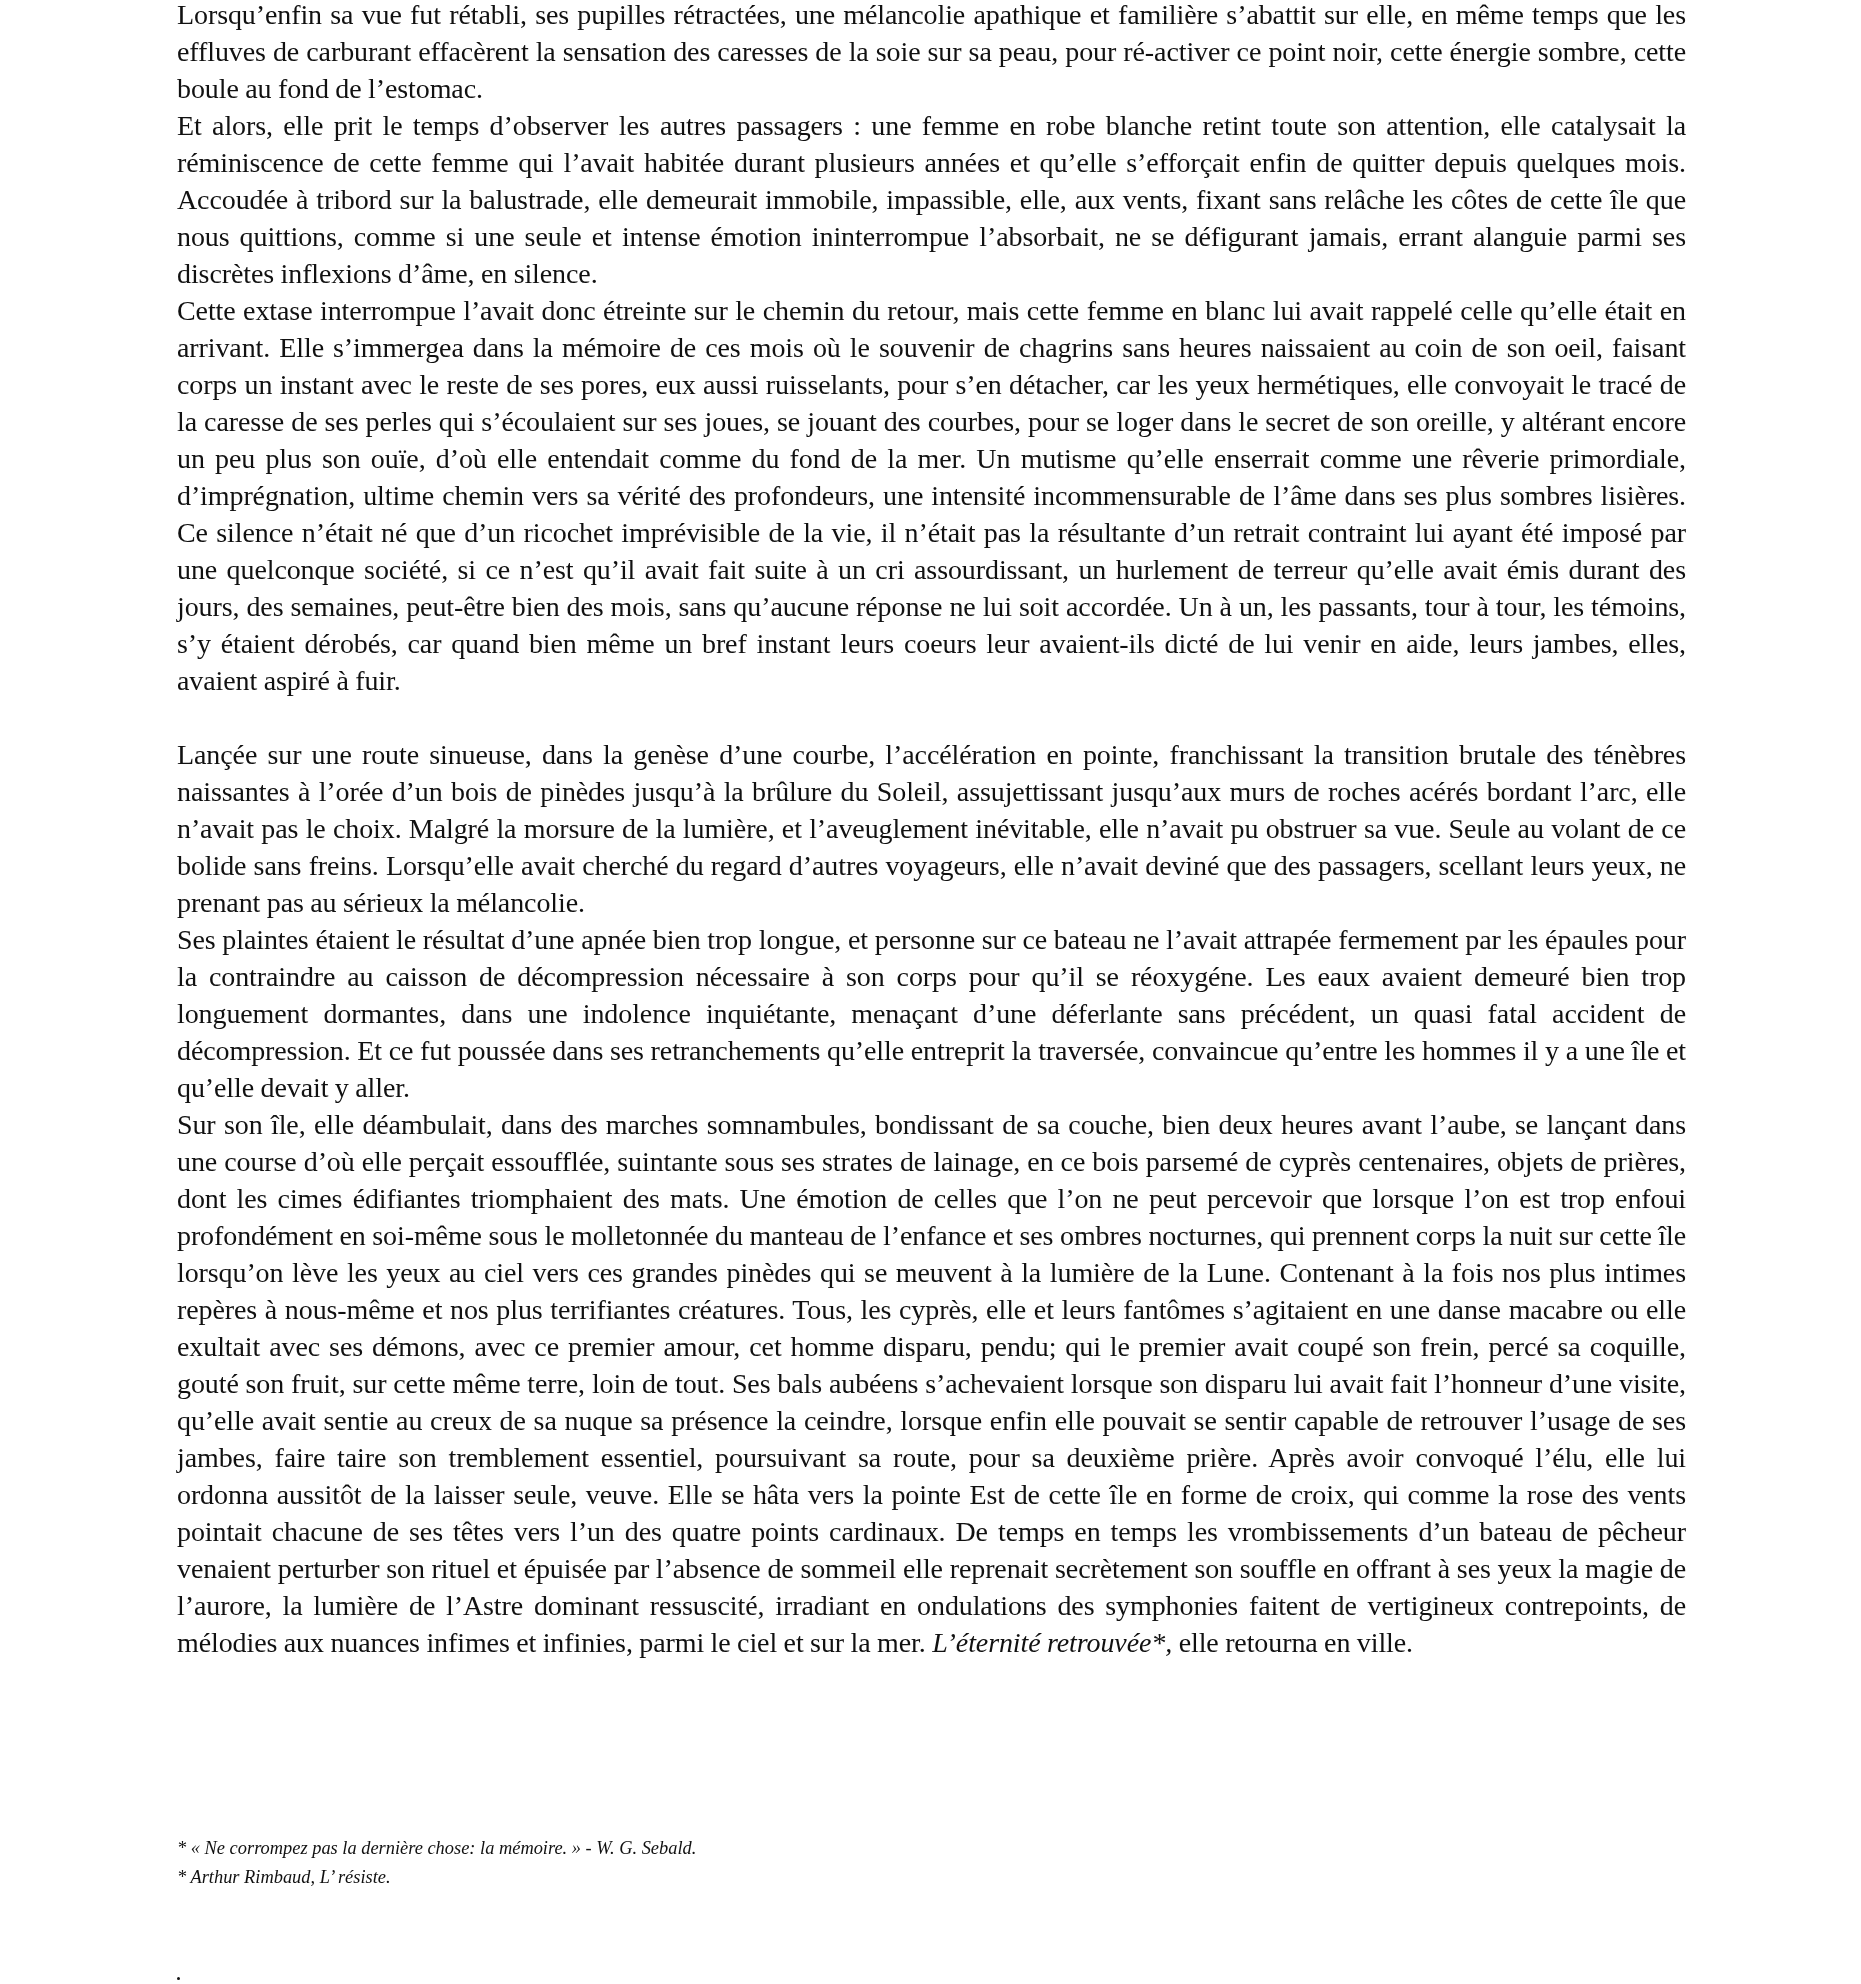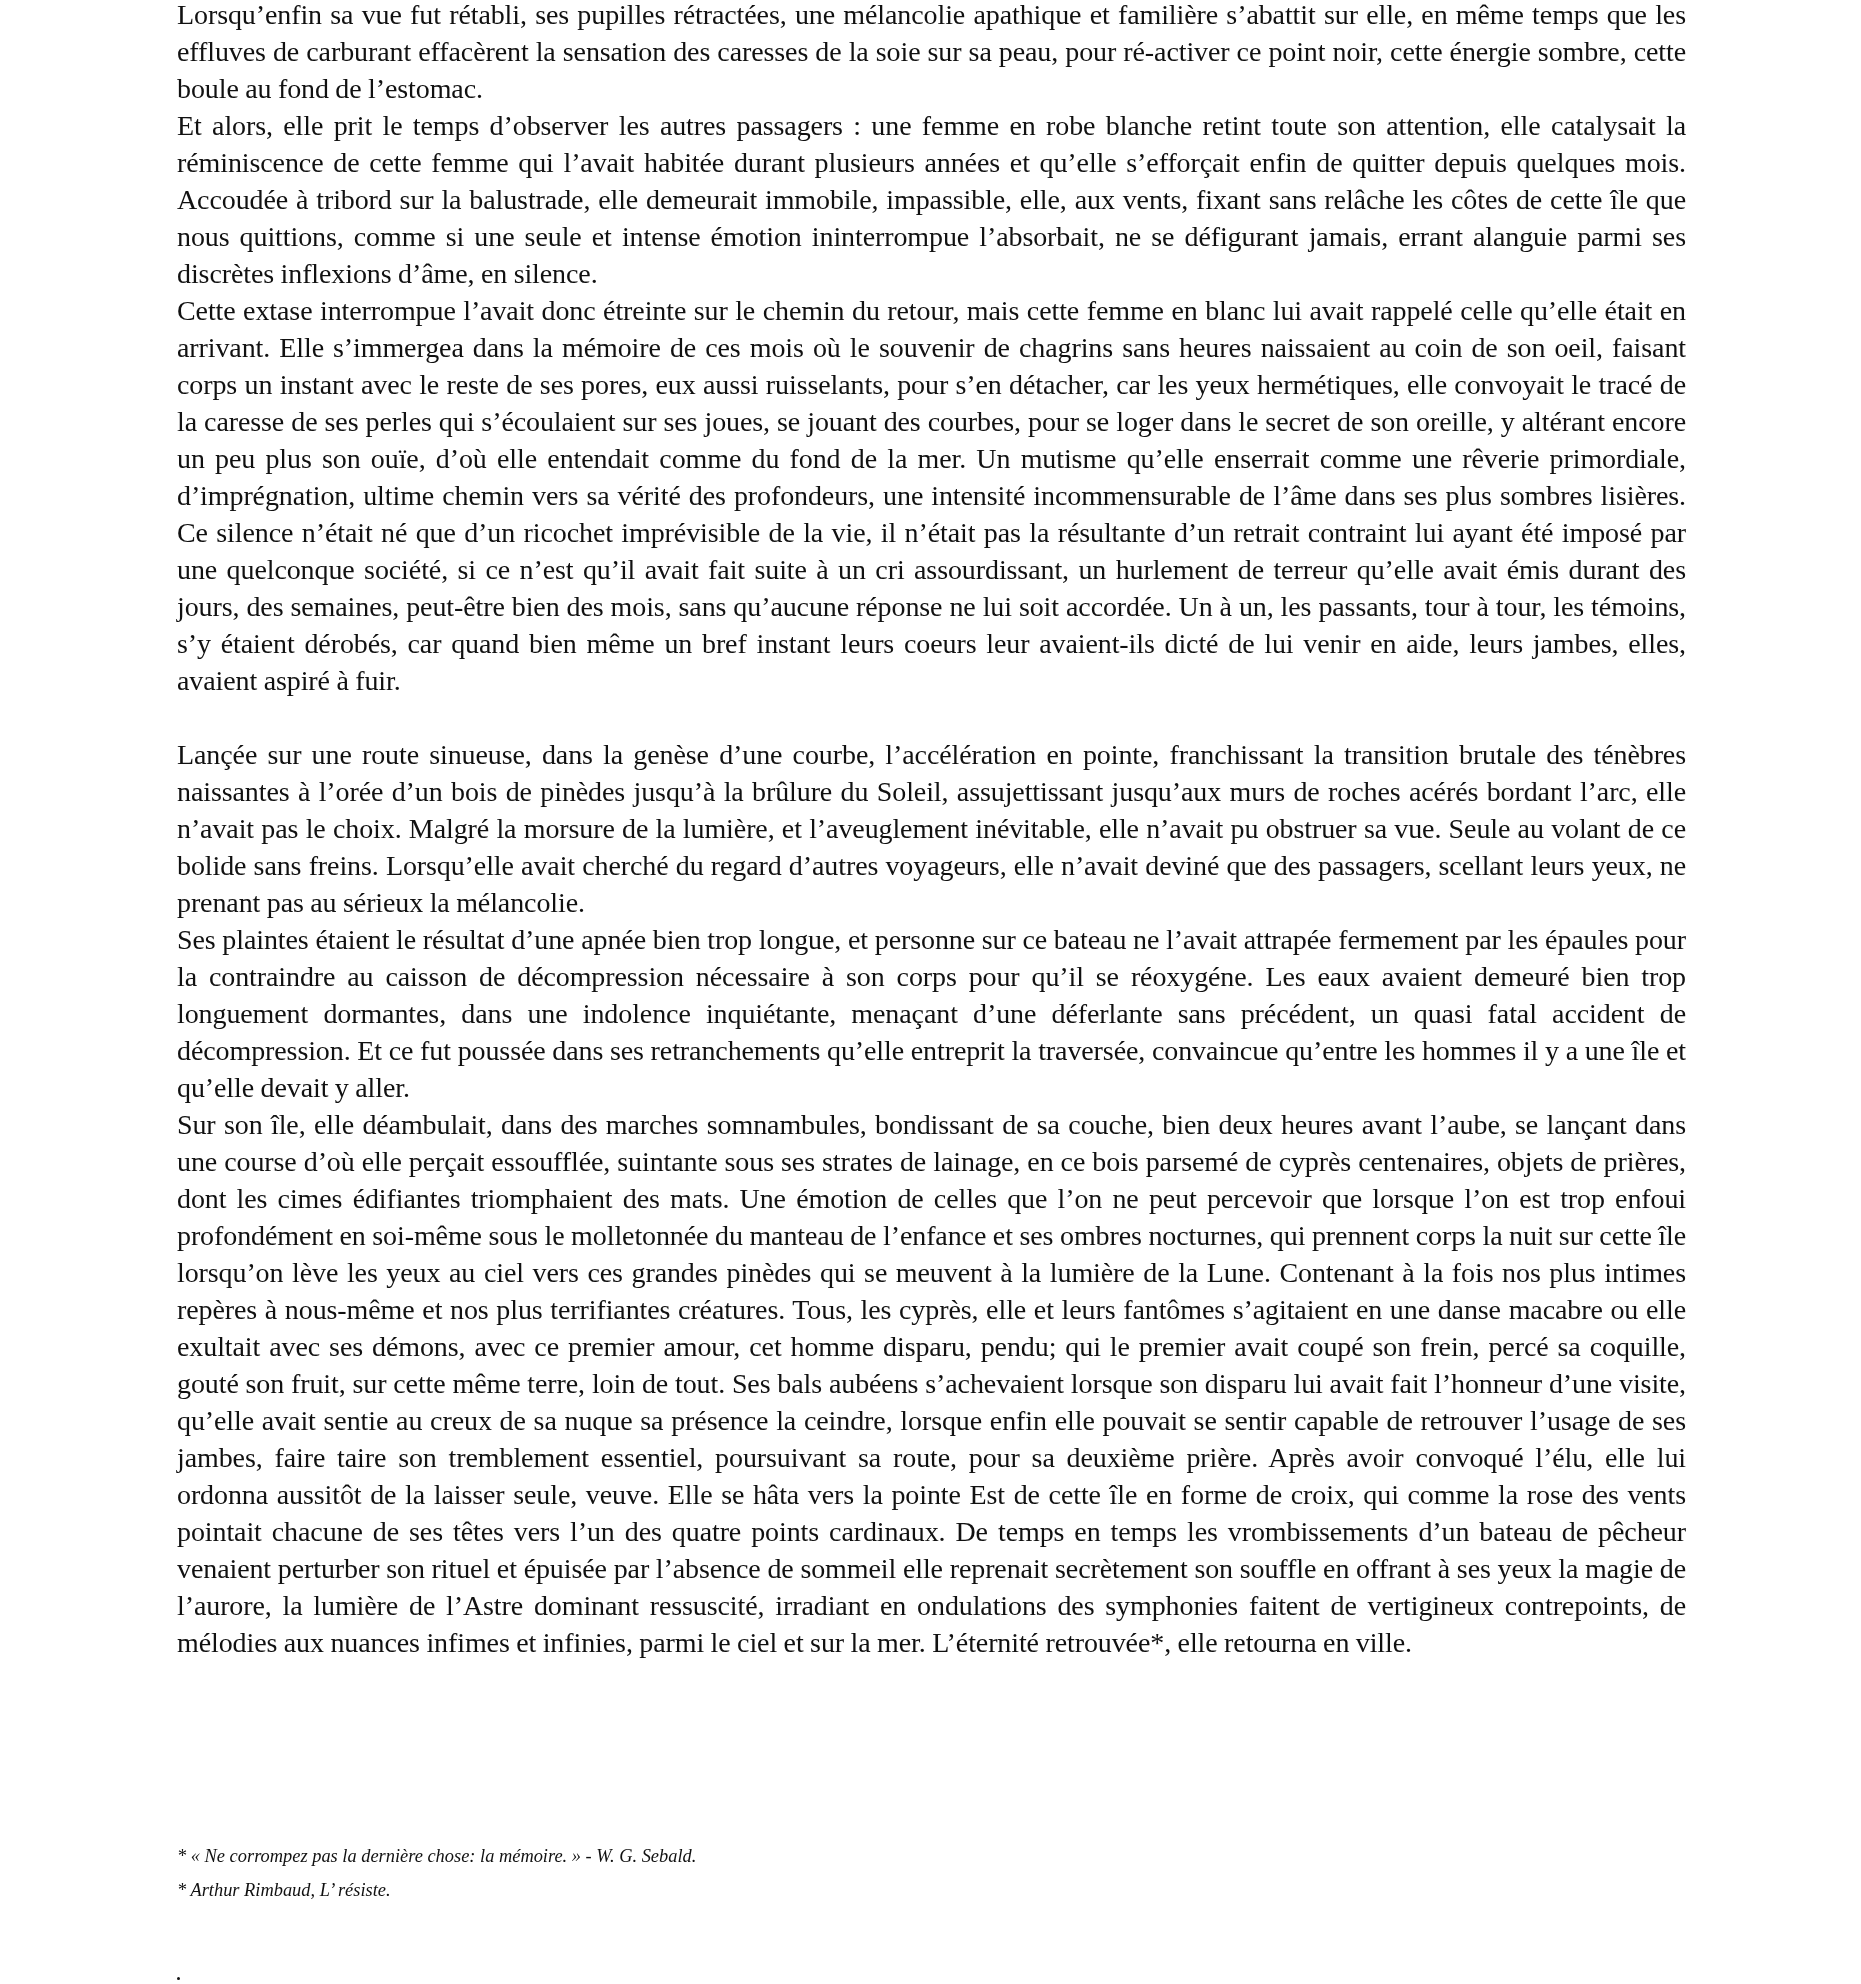--- a/index.html
+++ b/index.html
@@ -28,33 +28,33 @@
     margin: 0;
     letter-spacing: -0.1px;
     word-spacing: -0.4px;
   }
   .para {
     margin: 0;
   }
   .gap {
     height: 37px;
   }
-  .it { }
+  .it { font-style: italic; }
   .notes {
     position: absolute;
     left: 177px;
     top: 1836px;
     width: 1509px;
     font-family: "Liberation Serif", "DejaVu Serif", serif;
     font-style: italic;
     font-size: 18.4px;
     line-height: 25.5px;
     color: #111111;
   }
-  .note { margin: 8px 0 3px 0; }
+  .note { margin: 0 0 3px 0; }
   .dot {
     position: absolute;
     left: 177px;
     top: 1977px;
     width: 3px;
     height: 3px;
     border-radius: 50%;
     background: #111111;
   }
 </style>

